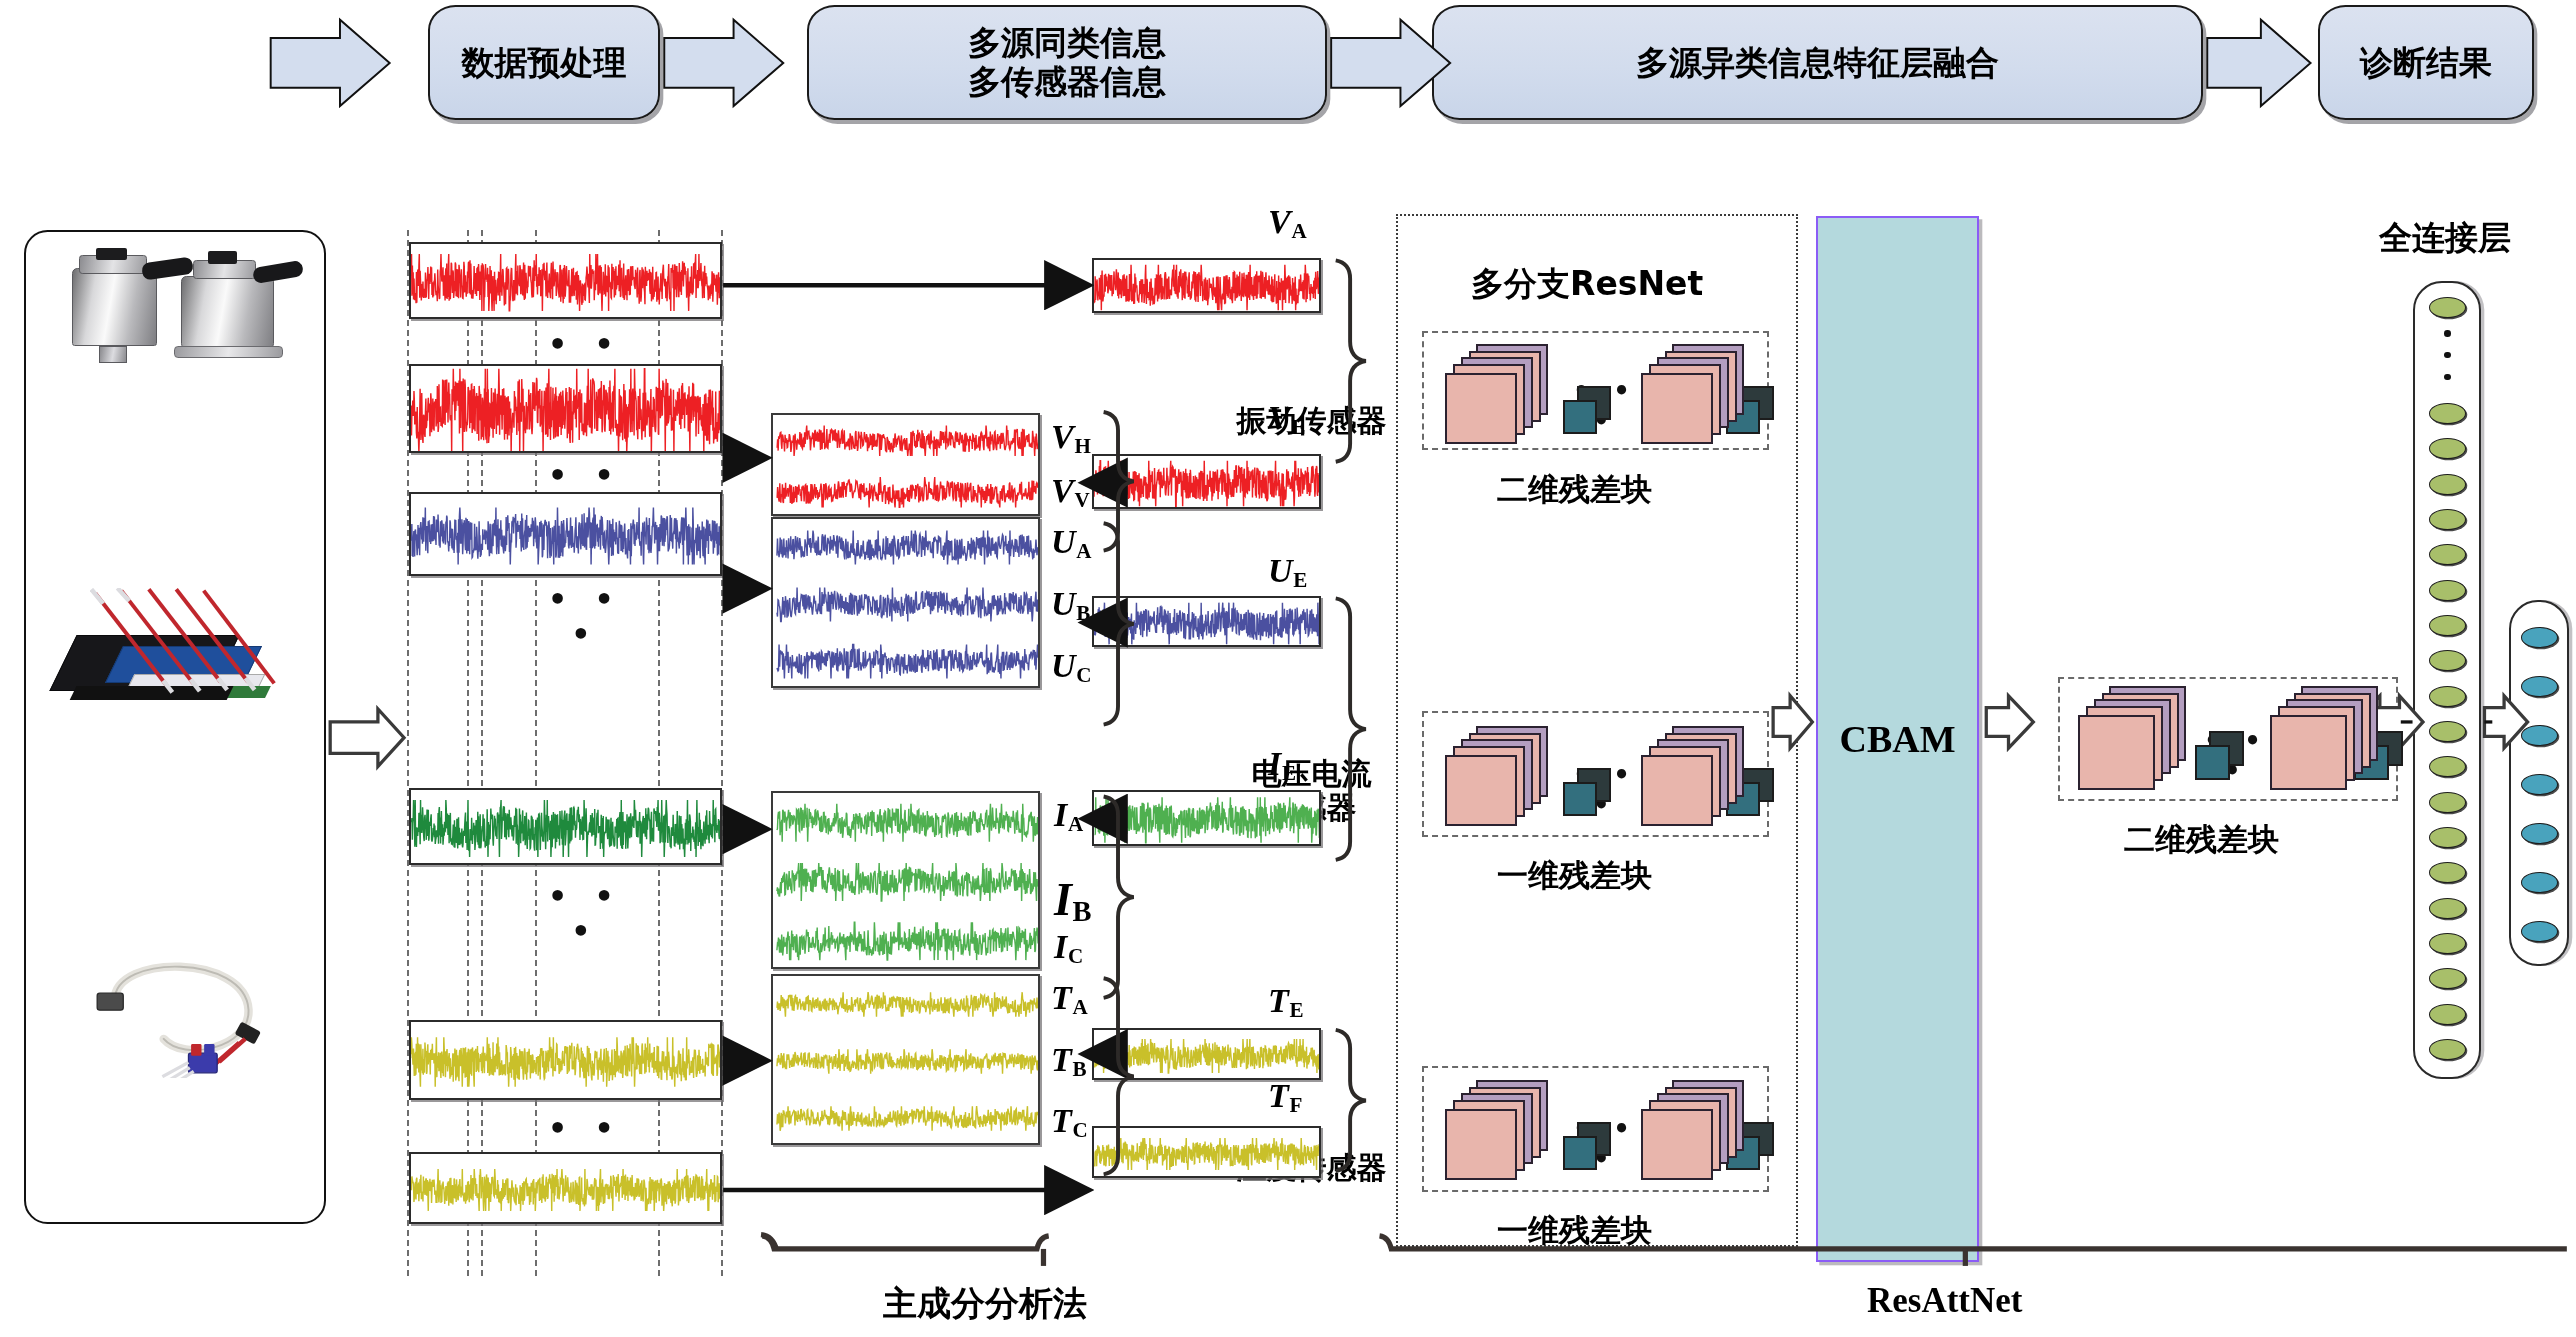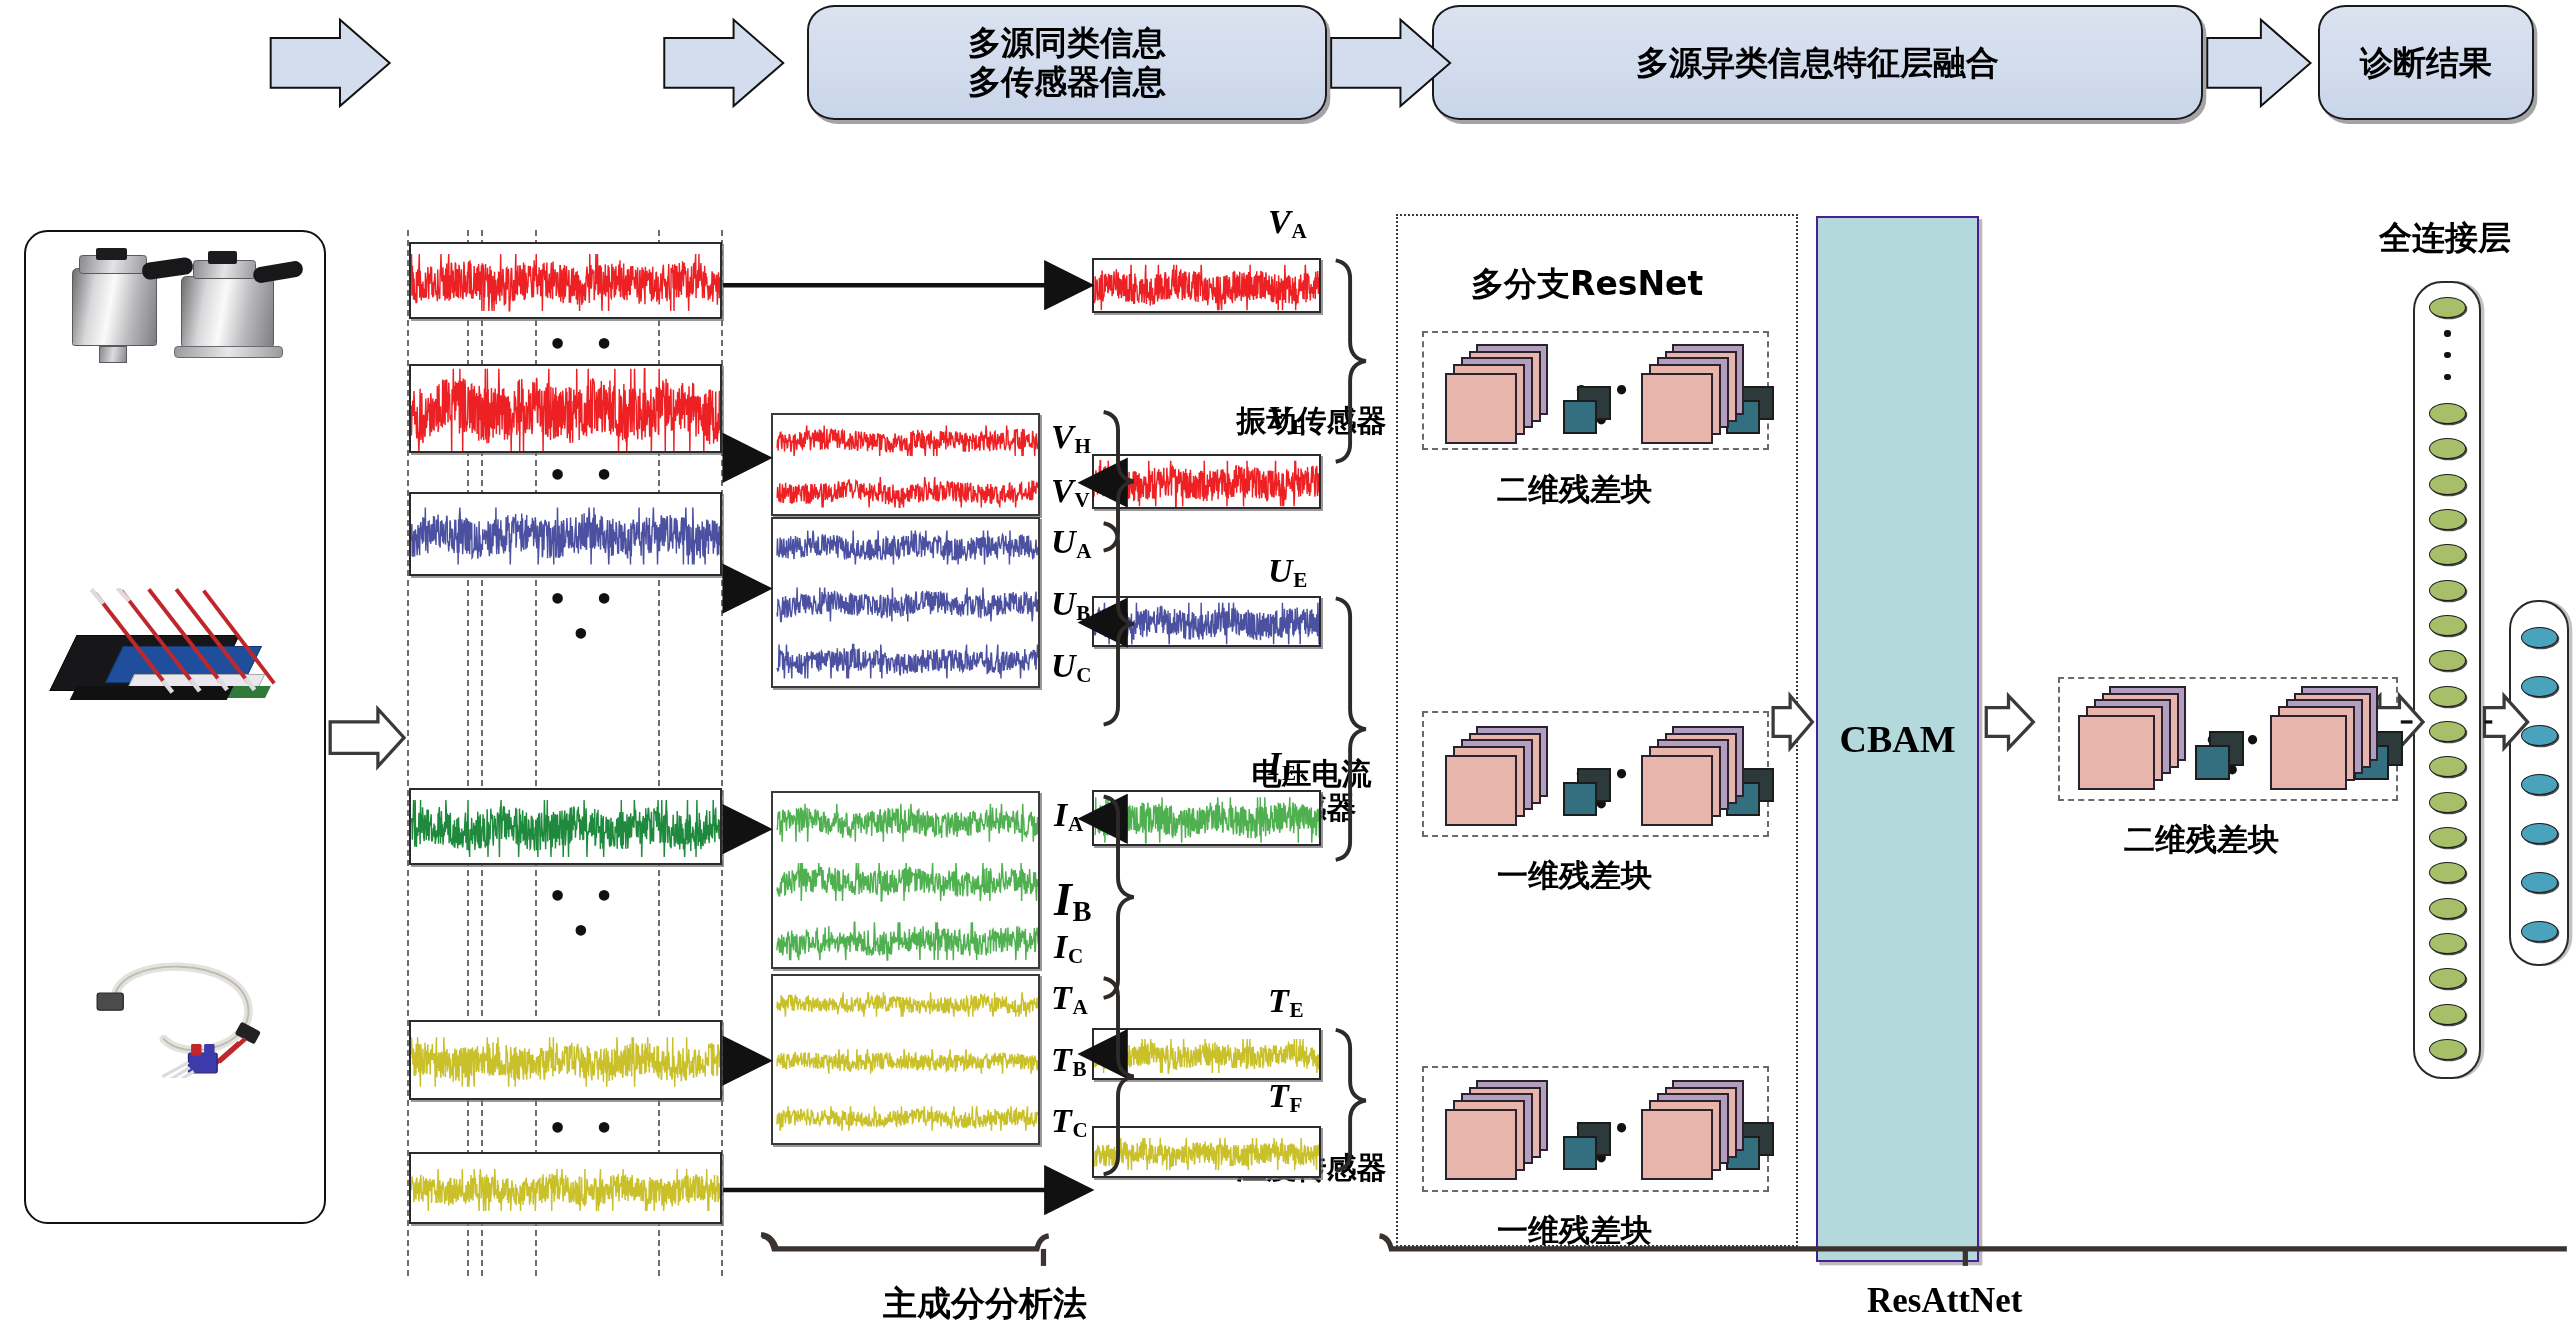--- a/index.html
+++ b/index.html
@@ -64,21 +64,21 @@
     font-family:"DejaVu Sans", sans-serif; font-weight:700;
   }
   .tlab.serif{ font-family:"Liberation Serif", serif; font-weight:700; }
 
   
   .dotframe{ position:absolute; border:2.6px dotted #3a3a3a; }
   .dashframe{ position:absolute; border:2.6px dashed #6a6a6a; }
 
   
   .cbam{
-    position:absolute; background:#b4d9dd; border:2px solid #4c1d95;
+    position:absolute; background:#b4d9dd; border:2px solid #8b5cf6;
     box-shadow:3.3px 3.3px 0 rgba(120,118,124,.5);
     display:flex; align-items:center; justify-content:center;
     font-family:"Liberation Serif", serif; font-weight:700; color:#000;
   }
 
   
   .fccol{
     position:absolute; border:2.6px solid #2a2a2a; border-radius:29px;
     background:#fff; box-shadow:3.3px 0 0 rgba(120,118,124,.45);
   }
@@ -102,20 +102,23 @@
   .cube-face{ position:absolute; border:2px solid #1c1c1c; }
 
   svg.ov{ position:absolute; left:0; top:0; width:2576px; height:1338px; overflow:visible; pointer-events:none; }
 </style>
 </head>
 <body>
 
 <div id="stage">
 
 
+  <div class="pipe-box" style="left:428px;top:5.2px;width:232px;height:115px;font-size:33px;">
+    <span style="white-space:pre-line;">数据预处理</span>
+  </div>
 
   <div class="pipe-box" style="left:807px;top:5.2px;width:520px;height:115px;font-size:33px;">
     <span style="white-space:pre-line;">多源同类信息
 多传感器信息</span>
   </div>
 
   <div class="pipe-box" style="left:1432px;top:5.2px;width:771px;height:115px;font-size:33px;">
     <span style="white-space:pre-line;">多源异类信息特征层融合</span>
   </div>
 

